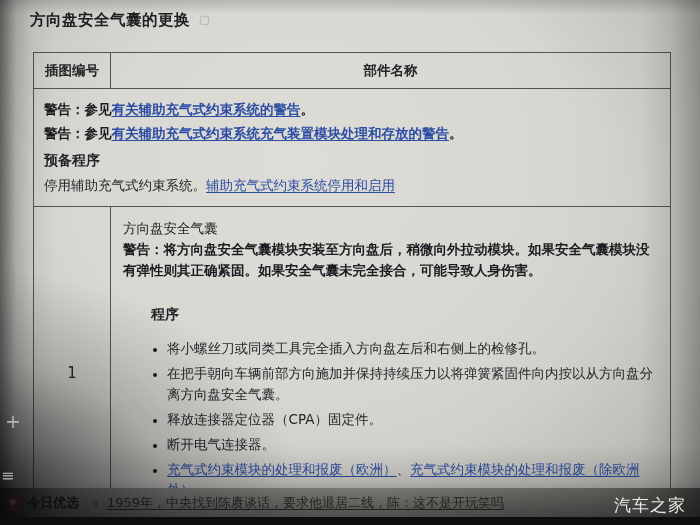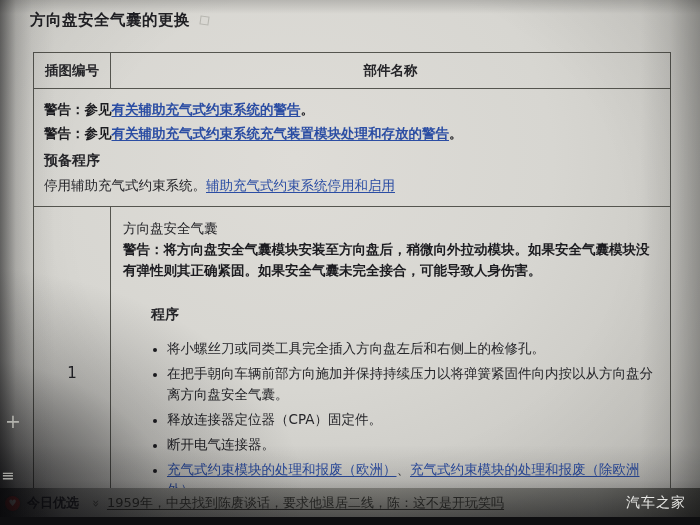--- a/index.html
+++ b/index.html
@@ -68,21 +68,21 @@
     width:15px;height:15px;border-radius:50%;margin-left:5px;flex:0 0 auto;
     background:#c7413b;display:flex;align-items:center;justify-content:center;z-index:6;
     box-shadow:0 0 2px rgba(0,0,0,.4);
   }
   .heart-badge span{color:#f3e8e4;font-size:9px;line-height:9px;}
   .fav-label{margin-left:7px;font-size:13px;color:#26262a;font-weight:bold;z-index:6;}
   .chev-down{display:inline-block;transform:rotate(90deg);color:#4a4a46;font-size:13px;margin-left:14px;z-index:6;}
   .headline{margin-left:6px;font-size:13px;color:#33332f;text-decoration:underline;text-underline-offset:2px;cursor:pointer;z-index:6;white-space:nowrap;}
   .watermark{
     position:absolute;right:14px;top:494px;z-index:7;
-    color:#f5f5f2;font-size:14px;letter-spacing:1px;opacity:.92;
+    color:#f5f5f2;font-size:17px;letter-spacing:1px;opacity:.92;
   }
   .bottom-strip{position:absolute;left:0;bottom:0;width:700px;height:8px;background:#0e0e10;z-index:5;}
 </style>
 </head>
 <body>
 
 <div id="screen">
 
   <div class="doc-title">
     <span>方向盘安全气囊的更换</span><span class="anchor-glyph"></span>

